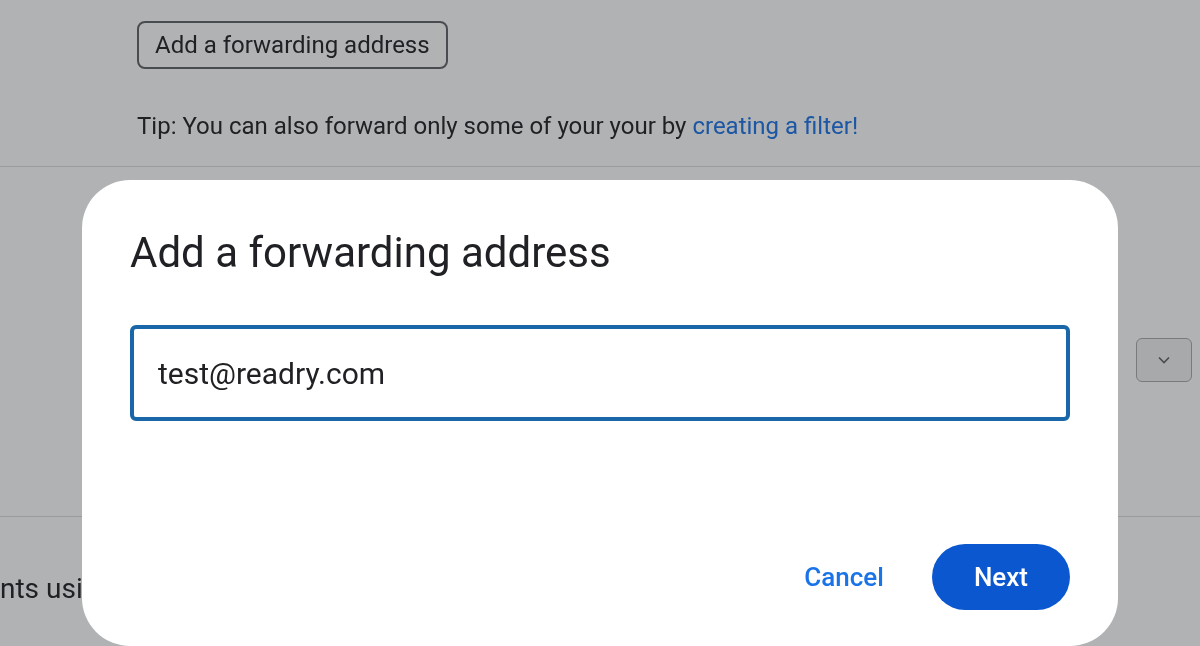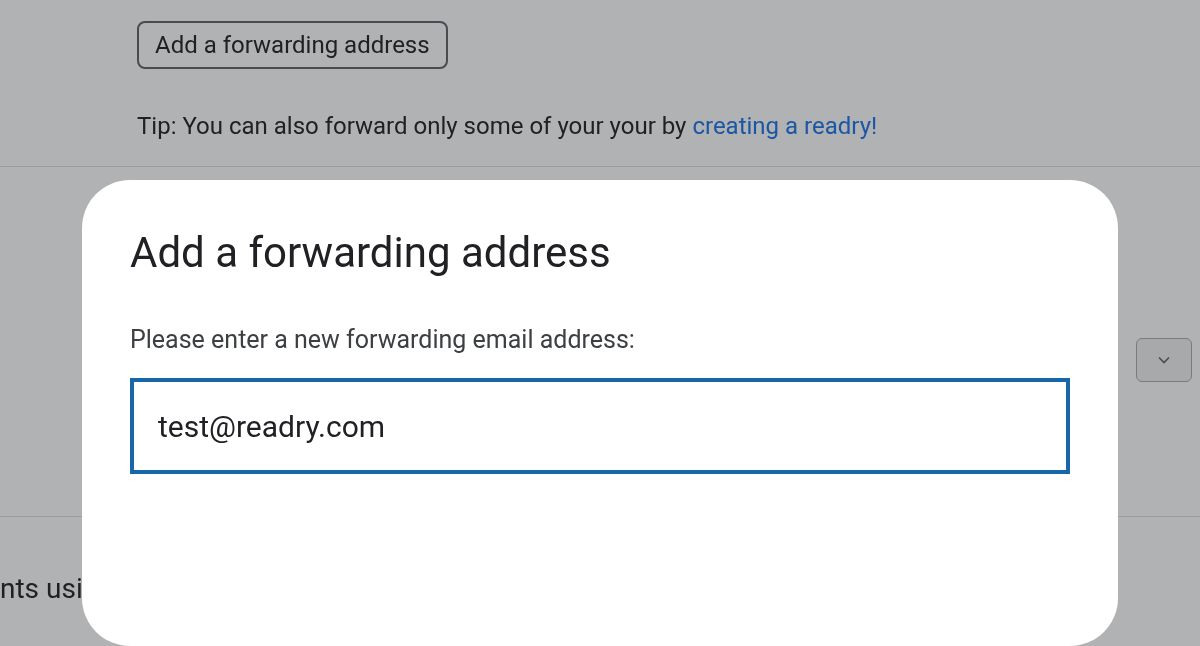--- a/index.html
+++ b/index.html
@@ -131,21 +131,21 @@
     .dialog-prompt {
       font-size: 25px;
       color: #3c4043;
       margin-bottom: 24px;
     }
     
     .dialog-input {
       width: 100%;
       height: 96px;
       border: 4px solid #1967a8;
-      border-radius: 0;
+      border-radius: 6px;
       padding: 0 24px;
       font-size: 30px;
       font-family: inherit;
       color: #202124;
       outline: none;
     }
     
     .dialog-actions {
       margin-top: auto;
       display: flex;
@@ -179,21 +179,21 @@
     }
   </style>
 </head>
 <body>
 
 <div class="background">
 
   <button class="bg-btn">Add a forwarding address</button>
 
   <div class="bg-tip">
-    <span>Tip: You can also forward only some of your your by </span><a class="bg-tip-link">creating a readry!</a>
+    <span>Tip: You can also forward only some of your your by </span><a class="bg-tip-link">creating a filter!</a>
   </div>
 
   <div class="bg-divider-1"></div>
 
   <div class="bg-dropdown-chevron">
     <svg class="chevron-svg" viewBox="0 0 24 24" fill="none" stroke="#5f6368" stroke-width="2">
       <polyline points="6 9 12 15 18 9"></polyline>
     </svg>
   </div>
 
@@ -202,18 +202,21 @@
   <div class="bg-text-left">nts usi</div>
 
 </div>
 
 <div class="overlay"></div>
 
 <div class="dialog">
 
   <h1 class="dialog-title">Add a forwarding address</h1>
 
-  <div class="dialog-prompt">Please enter a new forwarding email address:</div>
 
   <input type="text" class="dialog-input" value="test@readry.com" style="">
 
+  <div class="dialog-actions">
+    <button class="btn-cancel">Cancel</button>
+    <button class="btn-next">Next</button>
+  </div>
 
 </div>
 
 </body></html>

